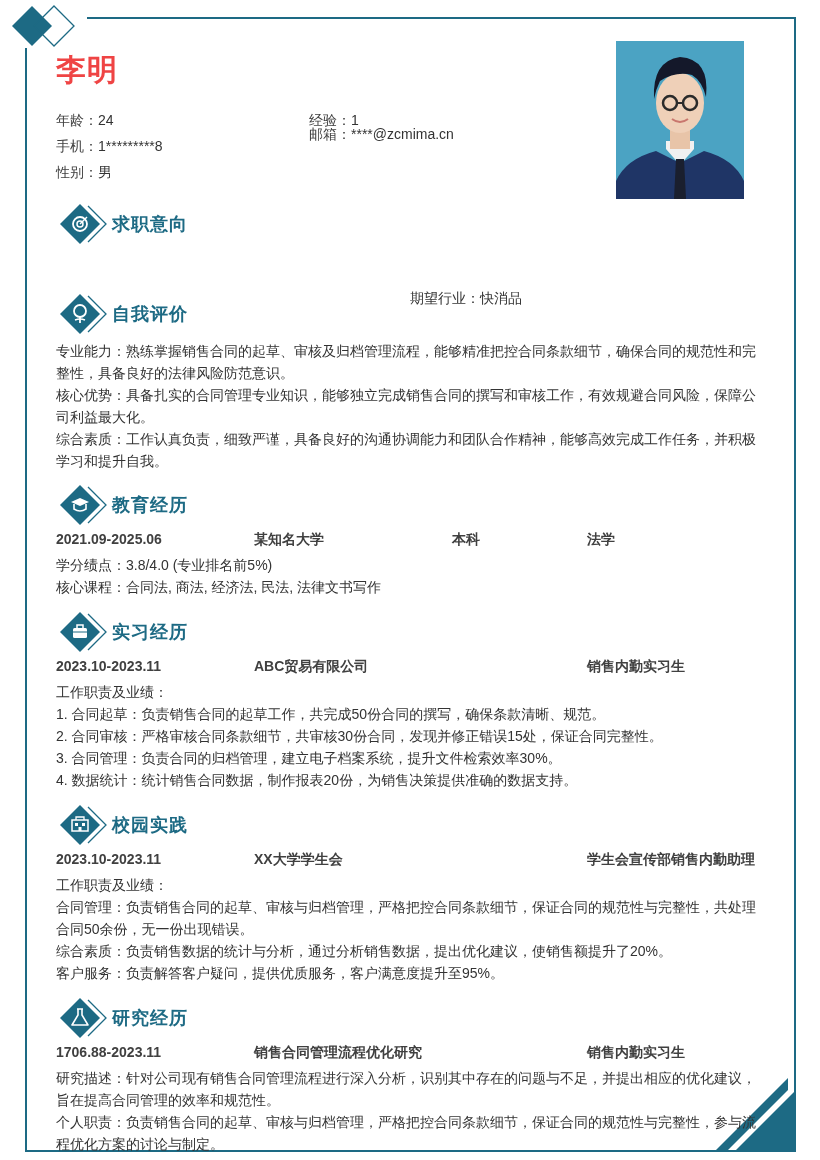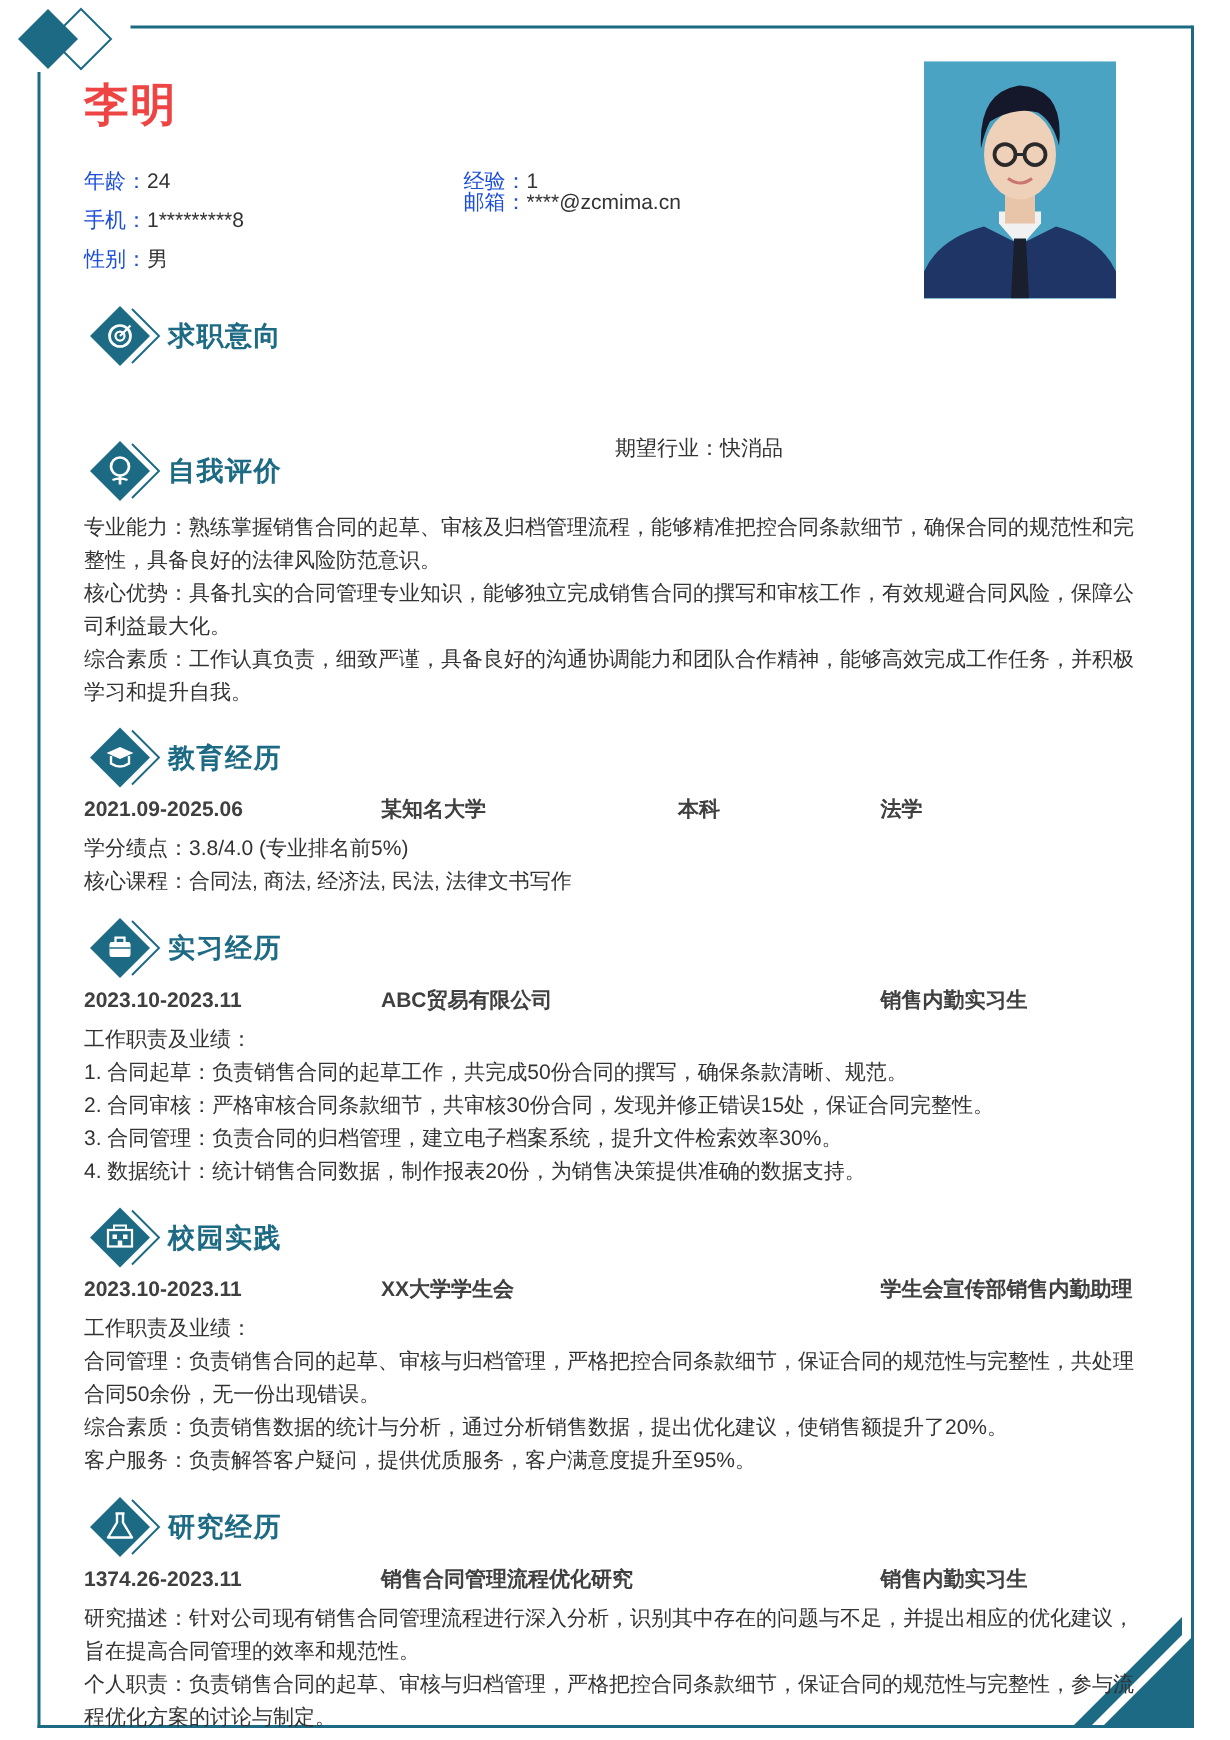--- a/index.html
+++ b/index.html
@@ -11,21 +11,21 @@
   }
   .frame-top { position:absolute; left:87px; top:17px; width:708px; height:2px; background:#1d6a84; }
   .frame-right { position:absolute; left:794px; top:17px; width:2px; height:1135px; background:#1d6a84; }
   .frame-left { position:absolute; left:25px; top:48px; width:2px; height:1104px; background:#1d6a84; }
   .frame-bottom { position:absolute; left:25px; top:1150px; width:771px; height:2px; background:#1d6a84; }
   .corner-diamonds { position:absolute; left:8px; top:2px; width:70px; height:46px; }
   .corner-tri { position:absolute; left:712px; top:1070px; width:84px; height:82px; }
 
   .name { position:absolute; left:56px; top:50px; font-size:30px; font-weight:bold; color:#ef4444; letter-spacing:1px; }
   .info { position:absolute; font-size:14px; color:#333; }
-  .info .lbl { color:#1d4ed8; }
+  .info .lbl { color:#404040; }
   .photo { position:absolute; left:616px; top:41px; width:128px; height:158px; background:#4ba3c3; overflow:hidden; }
 
   .section-head { position:absolute; left:58px; height:44px; display:flex; align-items:center; }
   .section-head svg { width:52px; height:44px; }
   .section-title { font-size:18px; font-weight:bold; color:#1d6a84; margin-left:2px; letter-spacing:1px; }
 
   .line { position:absolute; left:56px; width:712px; font-size:14px; line-height:22px; color:#333; }
   .row { position:absolute; left:56px; width:712px; height:22px; font-size:14px; font-weight:bold; color:#404040; }
   .row span { position:absolute; top:0; }
 </style>
@@ -170,18 +170,18 @@
 
 <div class="section-head" style="top:996px;">
   <svg viewBox="0 0 52 44">
     <polygon points="22,2 42,22 22,42 2,22" fill="#1d6a84"></polygon>
     <polyline points="30,4 48,22 30,40" fill="none" stroke="#1d6a84" stroke-width="1.3"></polyline>
     <path d="M19 13 L25 13 M20 13 L20 19 L14 29 L30 29 L24 19 L24 13" fill="none" stroke="#fff" stroke-width="1.6" stroke-linejoin="round"></path>
   </svg>
   <span class="section-title">研究经历</span>
 </div>
 <div class="row" style="top:1044px;">
-  <span style="left:0;">1374.26-2023.11</span>
+  <span style="left:0;">1706.88-2023.11</span>
   <span style="left:198px;">销售合同管理流程优化研究</span>
   <span style="left:531px;">销售内勤实习生</span>
 </div>
 <div class="line" style="top:1067px;">研究描述：针对公司现有销售合同管理流程进行深入分析，识别其中存在的问题与不足，并提出相应的优化建议，旨在提高合同管理的效率和规范性。</div>
 <div class="line" style="top:1111px;">个人职责：负责销售合同的起草、审核与归档管理，严格把控合同条款细节，保证合同的规范性与完整性，参与流程优化方案的讨论与制定。</div>
 
 </body></html>

